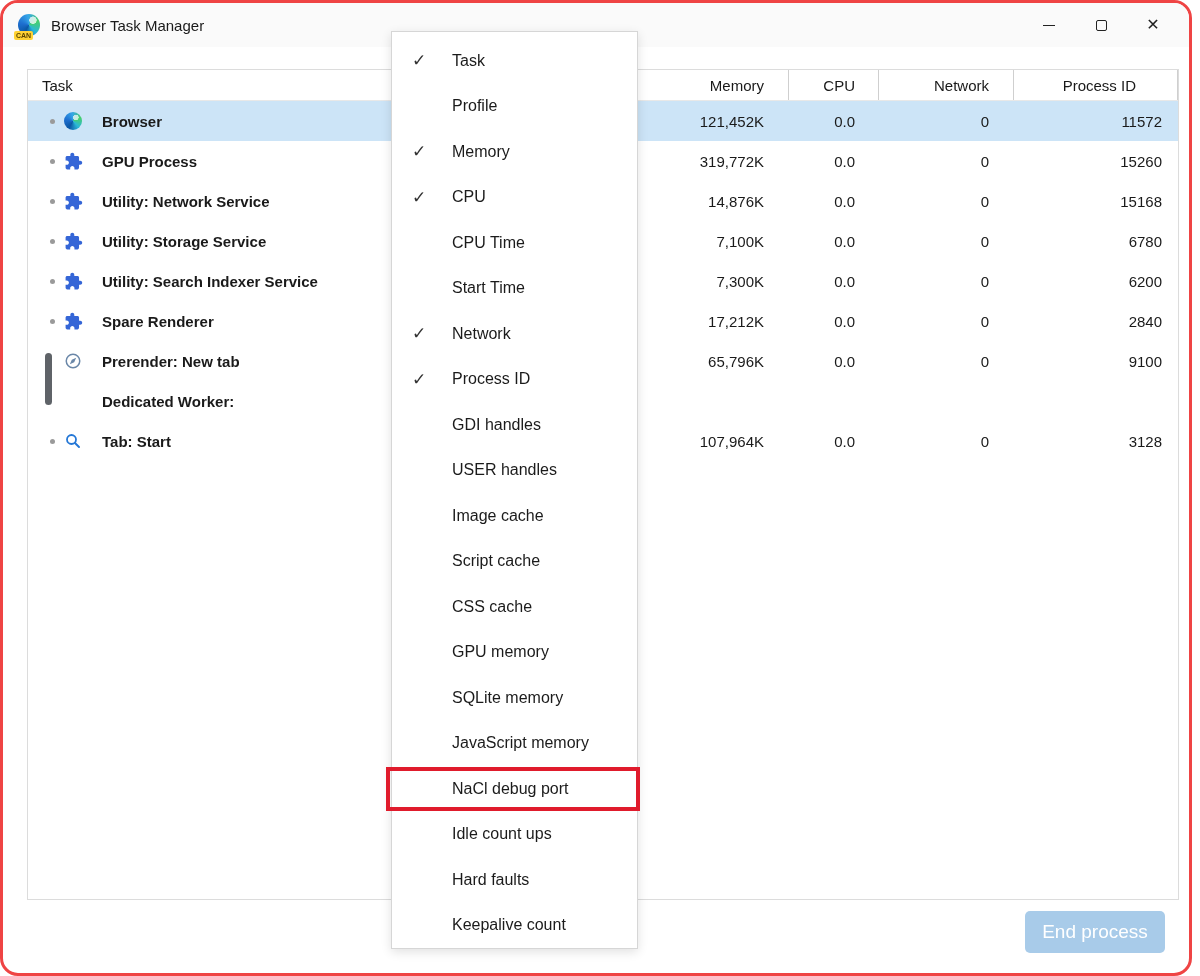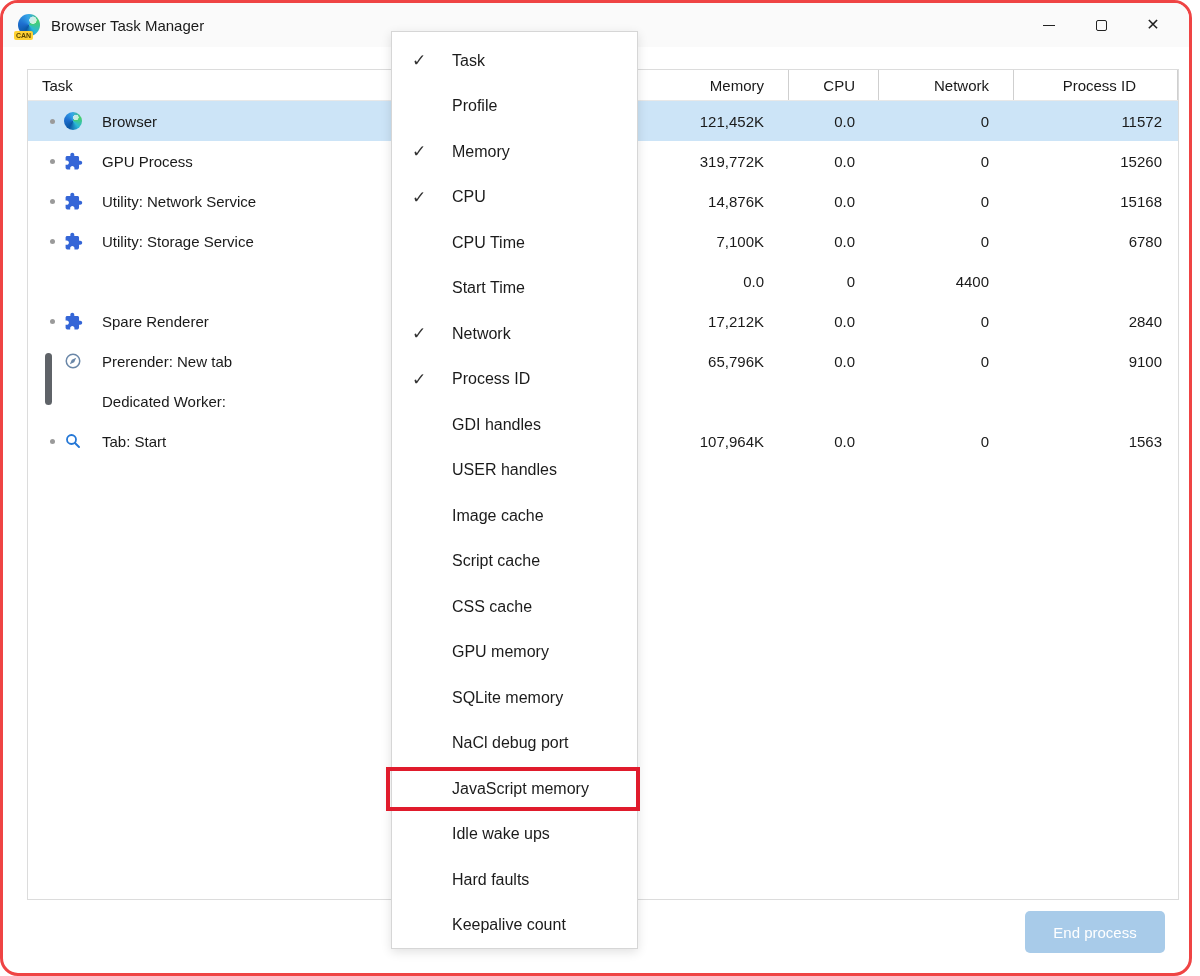--- a/index.html
+++ b/index.html
@@ -44,21 +44,21 @@
   .hcell:first-child { justify-content:flex-start; padding-left:14px; }
   .hcell:nth-child(2) { padding-right:24px; }
   .hcell:nth-child(3) { padding-right:23px; }
   .hcell:nth-child(4) { padding-right:24px; }
   .hcell:nth-child(5) { padding-right:41px; }
   .hcell:nth-child(n+3) { border-left:1px solid #cfcfcf; }
   .hcell:nth-child(5) { border-right:1px solid #cfcfcf; }
   .row { height:40px; font-size:15px; color:#1a1a1a; }
   .row.selected { background:#cce4f7; }
   .cell { display:flex; align-items:center; justify-content:flex-end; }
-  .cell.task-cell { justify-content:flex-start; padding-left:12px; }
+  .cell.task-cell { justify-content:flex-start; padding-left:12px;font-weight:bold; }
   .cell:nth-child(2) { padding-right:24px;margin-left:24px; }
   .cell:nth-child(3) { padding-right:23px; }
   .cell:nth-child(4) { padding-right:24px; }
   .cell:nth-child(5) { padding-right:16px; }
   .bullet { width:24px; display:flex; align-items:center; justify-content:center; flex:0 0 auto; }
   .bullet::before { content:""; width:5px; height:5px; border-radius:50%; background:#9a9a9a; }
   .icon-slot { width:30px; display:flex; align-items:center; justify-content:flex-start; flex:0 0 auto; }
   .task-label { margin-left:8px; }
   .edge-ball {
     display:inline-block; width:18px; height:18px; border-radius:50%;
@@ -79,21 +79,21 @@
   .menu-item { height:45.5px; display:flex; align-items:center; padding-left:20px; cursor:default; }
   .check { width:26px; font-size:17px; color:#333; flex:0 0 auto; }
   .menu-label { margin-left:14px; font-size:16px; color:#1b1b1b; }
   .annotation {
     position:absolute; left:383px; top:764px; width:254px; height:44px;
     border:4px solid #e01b2c; z-index:60; pointer-events:none;
   }
   
   .end-btn {
     position:absolute; right:24px; top:908px; width:140px; height:42px; z-index:10;
-    background:#a8cbe9; color:#fff; font-size:15px; font-family:inherit;
+    background:#a8cbe9; color:#fff; font-size:19px; font-family:inherit;
     border:none; border-radius:5px;
   }
 </style>
 </head>
 <body>
 
 <div class="window">
 
   <div class="titlebar">
     <span class="app-icon">
@@ -193,24 +193,33 @@
             </span>
       <span class="task-label">Utility: Storage Service</span>
     </div>
     <div class="cell">7,100K</div>
     <div class="cell">0.0</div>
     <div class="cell">0</div>
     <div class="cell">6780</div>
   </div>
 
   <div class="row">
+    <div class="cell task-cell">
+      <span class="bullet"></span>
+      <span class="icon-slot">
+              <svg viewBox="0 0 24 24" width="19" height="19">
+                <path fill="#3566d7" d="M20.5 11H19V7c0-1.1-.9-2-2-2h-4V3.5C13 2.12 11.88 1 10.5 1S8 2.12 8 3.5V5H4c-1.1 0-1.99.9-1.99 2v3.8H3.5c1.49 0 2.7 1.21 2.7 2.7s-1.21 2.7-2.7 2.7H2V20c0 1.1.9 2 2 2h3.8v-1.5c0-1.49 1.21-2.7 2.7-2.7 1.49 0 2.7 1.21 2.7 2.7V22H17c1.1 0 2-.9 2-2v-4h1.5c1.38 0 2.5-1.12 2.5-2.5S21.88 11 20.5 11z"></path>
+              </svg>
+            </span>
+      <span class="task-label">Utility: Search Indexer Service</span>
+    </div>
     <div class="cell">7,300K</div>
     <div class="cell">0.0</div>
     <div class="cell">0</div>
-    <div class="cell">4400</div>
+    <div class="cell">6200</div>
   </div>
 
   <div class="row">
     <div class="cell task-cell">
       <span class="bullet"></span>
       <span class="icon-slot">
               <svg viewBox="0 0 24 24" width="19" height="19">
                 <path fill="#3566d7" d="M20.5 11H19V7c0-1.1-.9-2-2-2h-4V3.5C13 2.12 11.88 1 10.5 1S8 2.12 8 3.5V5H4c-1.1 0-1.99.9-1.99 2v3.8H3.5c1.49 0 2.7 1.21 2.7 2.7s-1.21 2.7-2.7 2.7H2V20c0 1.1.9 2 2 2h3.8v-1.5c0-1.49 1.21-2.7 2.7-2.7 1.49 0 2.7 1.21 2.7 2.7V22H17c1.1 0 2-.9 2-2v-4h1.5c1.38 0 2.5-1.12 2.5-2.5S21.88 11 20.5 11z"></path>
               </svg>
             </span>
@@ -258,21 +267,21 @@
               <svg viewBox="0 0 24 24" width="18" height="18">
                 <circle cx="10" cy="10" r="6" fill="none" stroke="#2477d6" stroke-width="2.4"></circle>
                 <line x1="14.6" y1="14.6" x2="20" y2="20" stroke="#2477d6" stroke-width="2.6" stroke-linecap="round"></line>
               </svg>
             </span>
       <span class="task-label">Tab: Start</span>
     </div>
     <div class="cell">107,964K</div>
     <div class="cell">0.0</div>
     <div class="cell">0</div>
-    <div class="cell">1563</div>
+    <div class="cell">3128</div>
   </div>
 </div>
   </div>
 
   <div class="group-bar"></div>
 
   <div class="menu">
   <div class="menu-item">
     <span class="check">✓</span>
     <span class="menu-label">Task</span>
@@ -343,31 +352,31 @@
     <span class="menu-label">GPU memory</span>
   </div>
 
   <div class="menu-item">
     <span class="check"></span>
     <span class="menu-label">SQLite memory</span>
   </div>
 
   <div class="menu-item">
     <span class="check"></span>
+    <span class="menu-label">JavaScript memory</span>
+  </div>
+
+  <div class="menu-item">
+    <span class="check"></span>
     <span class="menu-label">NaCl debug port</span>
   </div>
 
   <div class="menu-item">
     <span class="check"></span>
-    <span class="menu-label">JavaScript memory</span>
-  </div>
-
-  <div class="menu-item">
-    <span class="check"></span>
-    <span class="menu-label">Idle wake ups</span>
+    <span class="menu-label">Idle count ups</span>
   </div>
 
   <div class="menu-item">
     <span class="check"></span>
     <span class="menu-label">Hard faults</span>
   </div>
 
 
   <div class="menu-item">
     <span class="check"></span>

